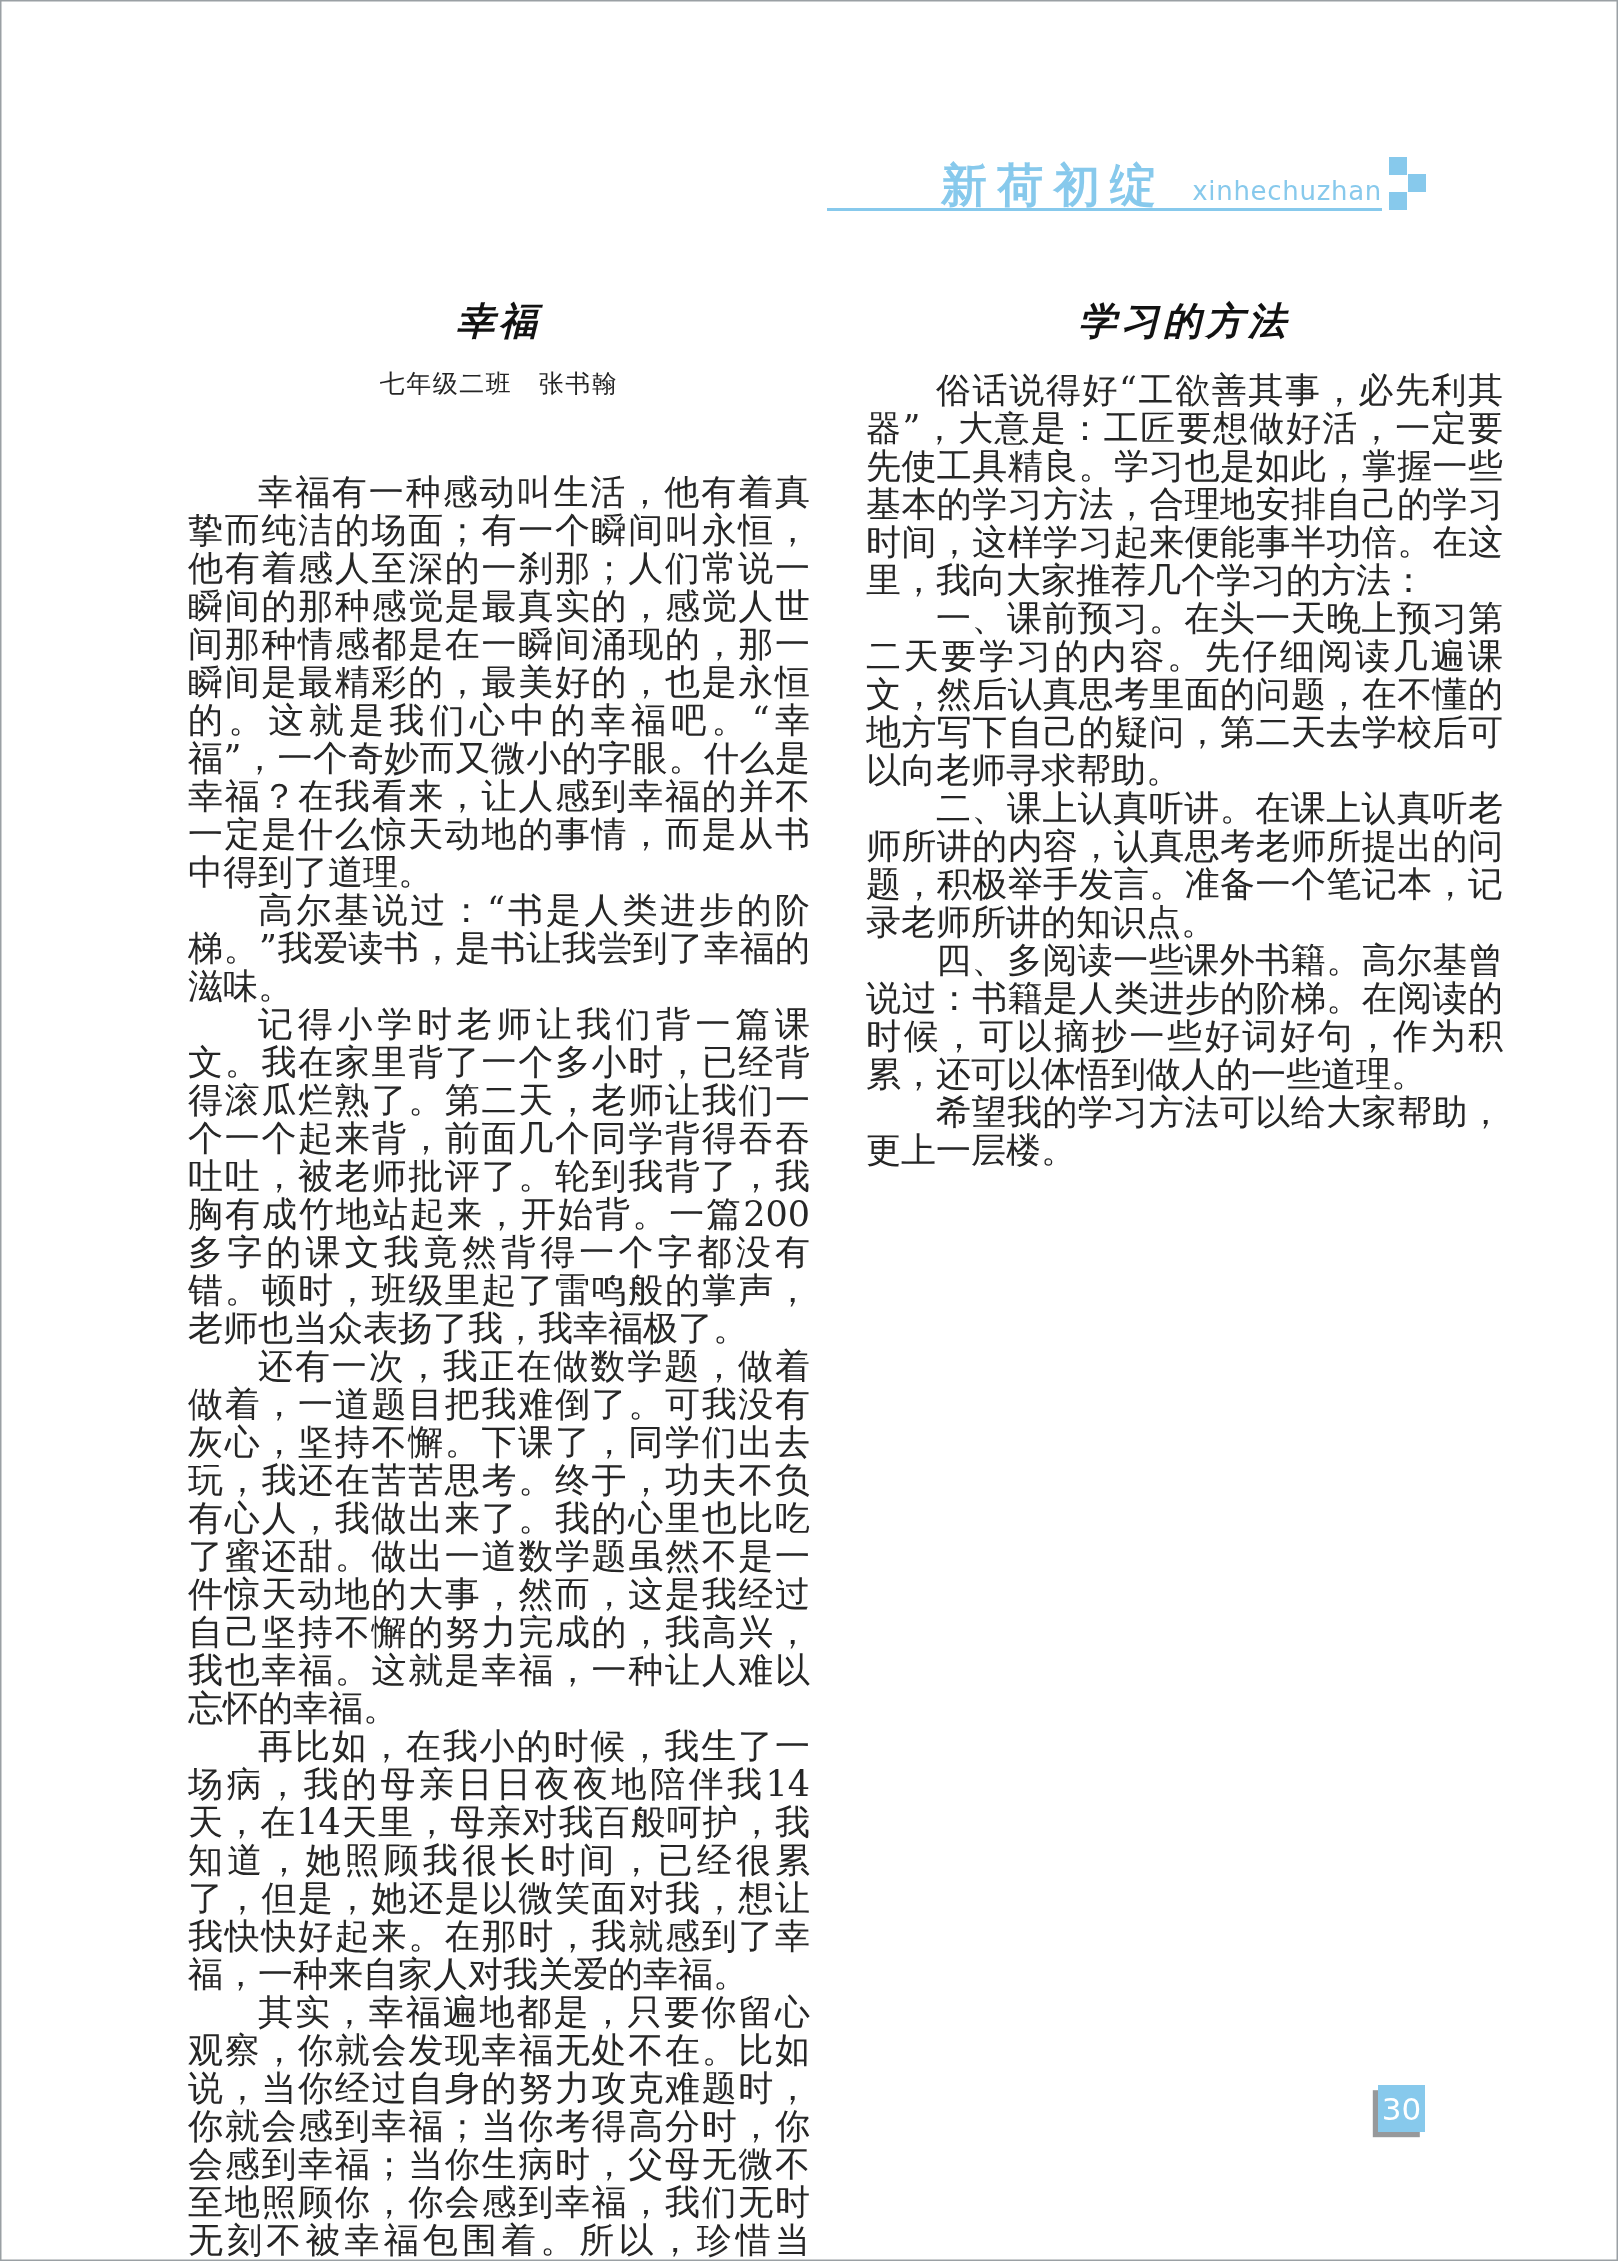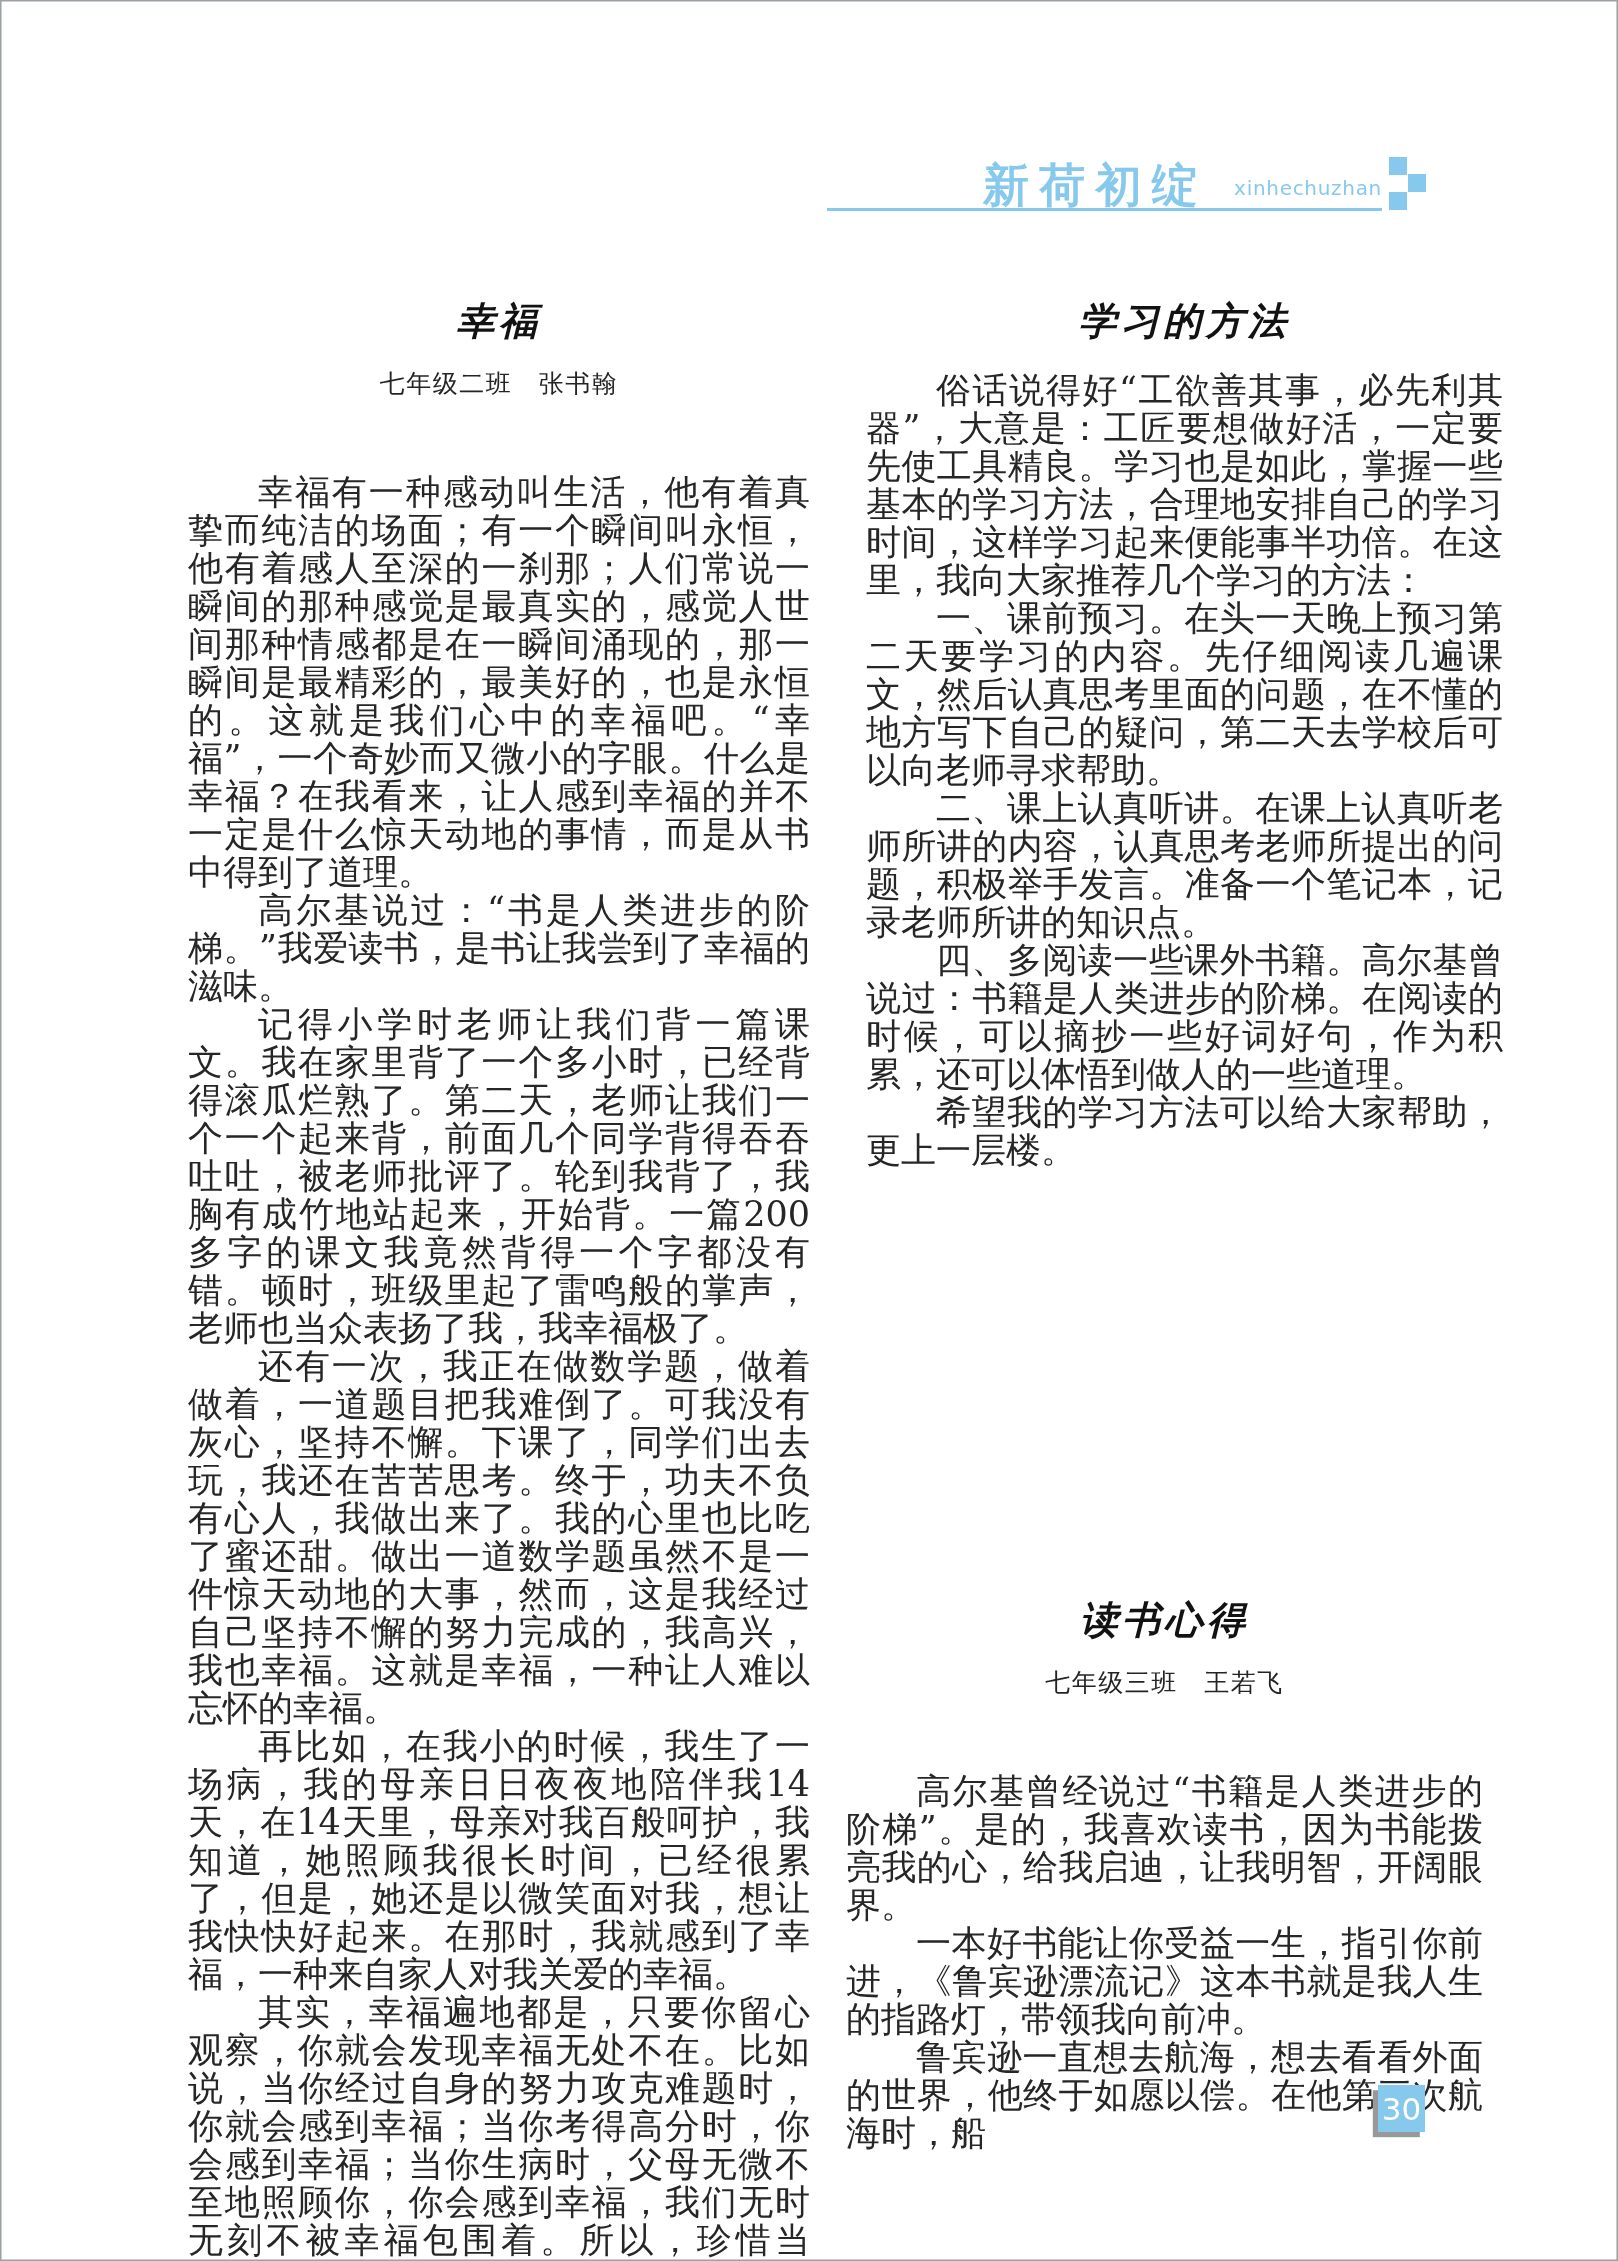--- a/index.html
+++ b/index.html
@@ -23,21 +23,21 @@
     display:flex; align-items:flex-end; justify-content:flex-end; gap:26px;
     color:var(--accent-blue,#87c9ec);
     white-space:nowrap;
   }
   .header-cn {
     font-family:"DejaVu Sans","Liberation Sans",sans-serif;
     font-weight:bold; font-size:46px; line-height:0.95; letter-spacing:10.3px;
   }
   .header-py {
     font-family:"DejaVu Sans","Liberation Sans",sans-serif;
-    font-size:20px; line-height:1.0; letter-spacing:0.7px; padding-bottom:10px;
+    font-size:26px; line-height:1.0; letter-spacing:0.7px; padding-bottom:4px;
   }
   .decor-sq {
     position:absolute; width:17.7px; height:18.4px;
     background:var(--accent-blue,#87c9ec);
   }
   .decor-sq.s1 { left:1389px; top:157px; }
   .decor-sq.s2 { left:1408px; top:174px; }
   .decor-sq.s3 { left:1389px; top:192px; }
 
   
@@ -113,26 +113,17 @@
     <h2 class="article-title">学习的方法</h2>
     <div class="article-body">
         <p class="para">俗话说得好“工欲善其事，必先利其器”，大意是：工匠要想做好活，一定要先使工具精良。学习也是如此，掌握一些基本的学习方法，合理地安排自己的学习时间，这样学习起来便能事半功倍。在这里，我向大家推荐几个学习的方法：</p>
         <p class="para">一、课前预习。在头一天晚上预习第二天要学习的内容。先仔细阅读几遍课文，然后认真思考里面的问题，在不懂的地方写下自己的疑问，第二天去学校后可以向老师寻求帮助。</p>
         <p class="para">二、课上认真听讲。在课上认真听老师所讲的内容，认真思考老师所提出的问题，积极举手发言。准备一个笔记本，记录老师所讲的知识点。</p>
         <p class="para">四、多阅读一些课外书籍。高尔基曾说过：书籍是人类进步的阶梯。在阅读的时候，可以摘抄一些好词好句，作为积累，还可以体悟到做人的一些道理。</p>
         <p class="para">希望我的学习方法可以给大家帮助，更上一层楼。</p>
       </div>
   </section>
 
-  <section class="article" id="article-reading-notes">
-    <h2 class="article-title">读书心得</h2>
-    <div class="article-byline">七年级三班　王若飞</div>
-    <div class="article-body">
-        <p class="para">高尔基曾经说过“书籍是人类进步的阶梯”。是的，我喜欢读书，因为书能拨亮我的心，给我启迪，让我明智，开阔眼界。</p>
-        <p class="para">一本好书能让你受益一生，指引你前进，《鲁宾逊漂流记》这本书就是我人生的指路灯，带领我向前冲。</p>
-        <p class="para">鲁宾逊一直想去航海，想去看看外面的世界，他终于如愿以偿。在他第三次航海时，船</p>
-      </div>
-  </section>
 
   <div class="page-num">30</div>
 
 </div>
 
 
 </body></html>

